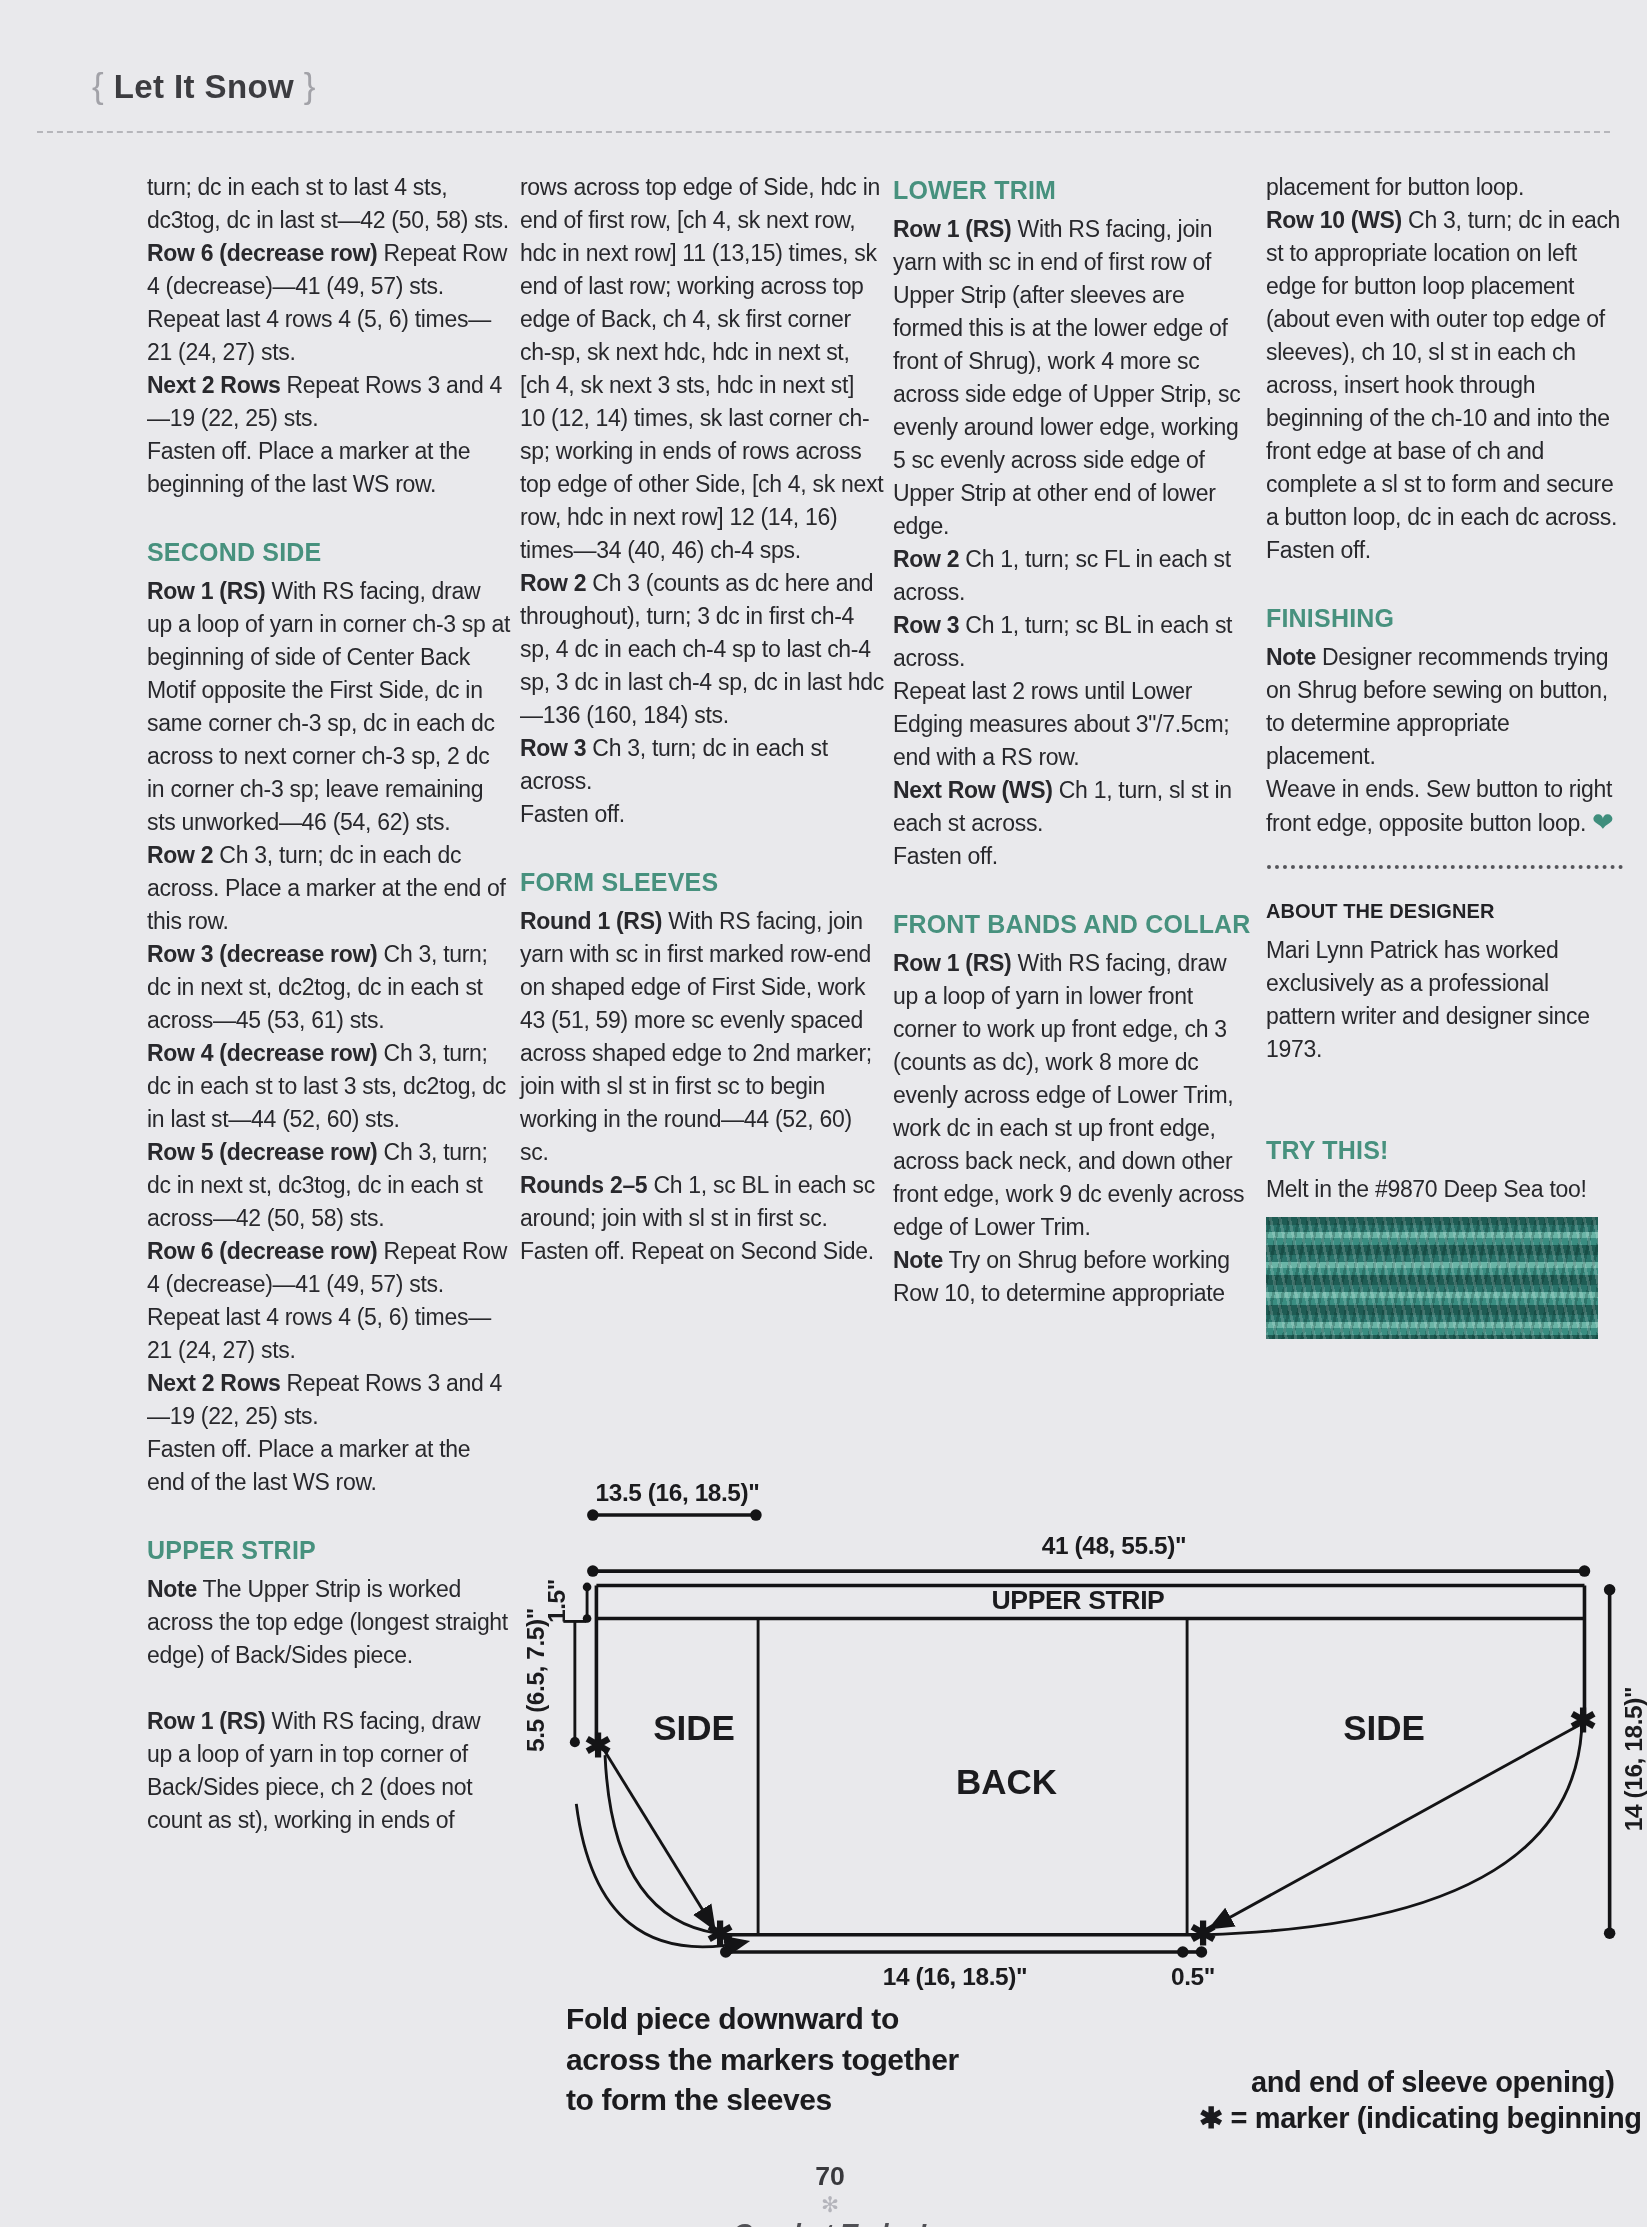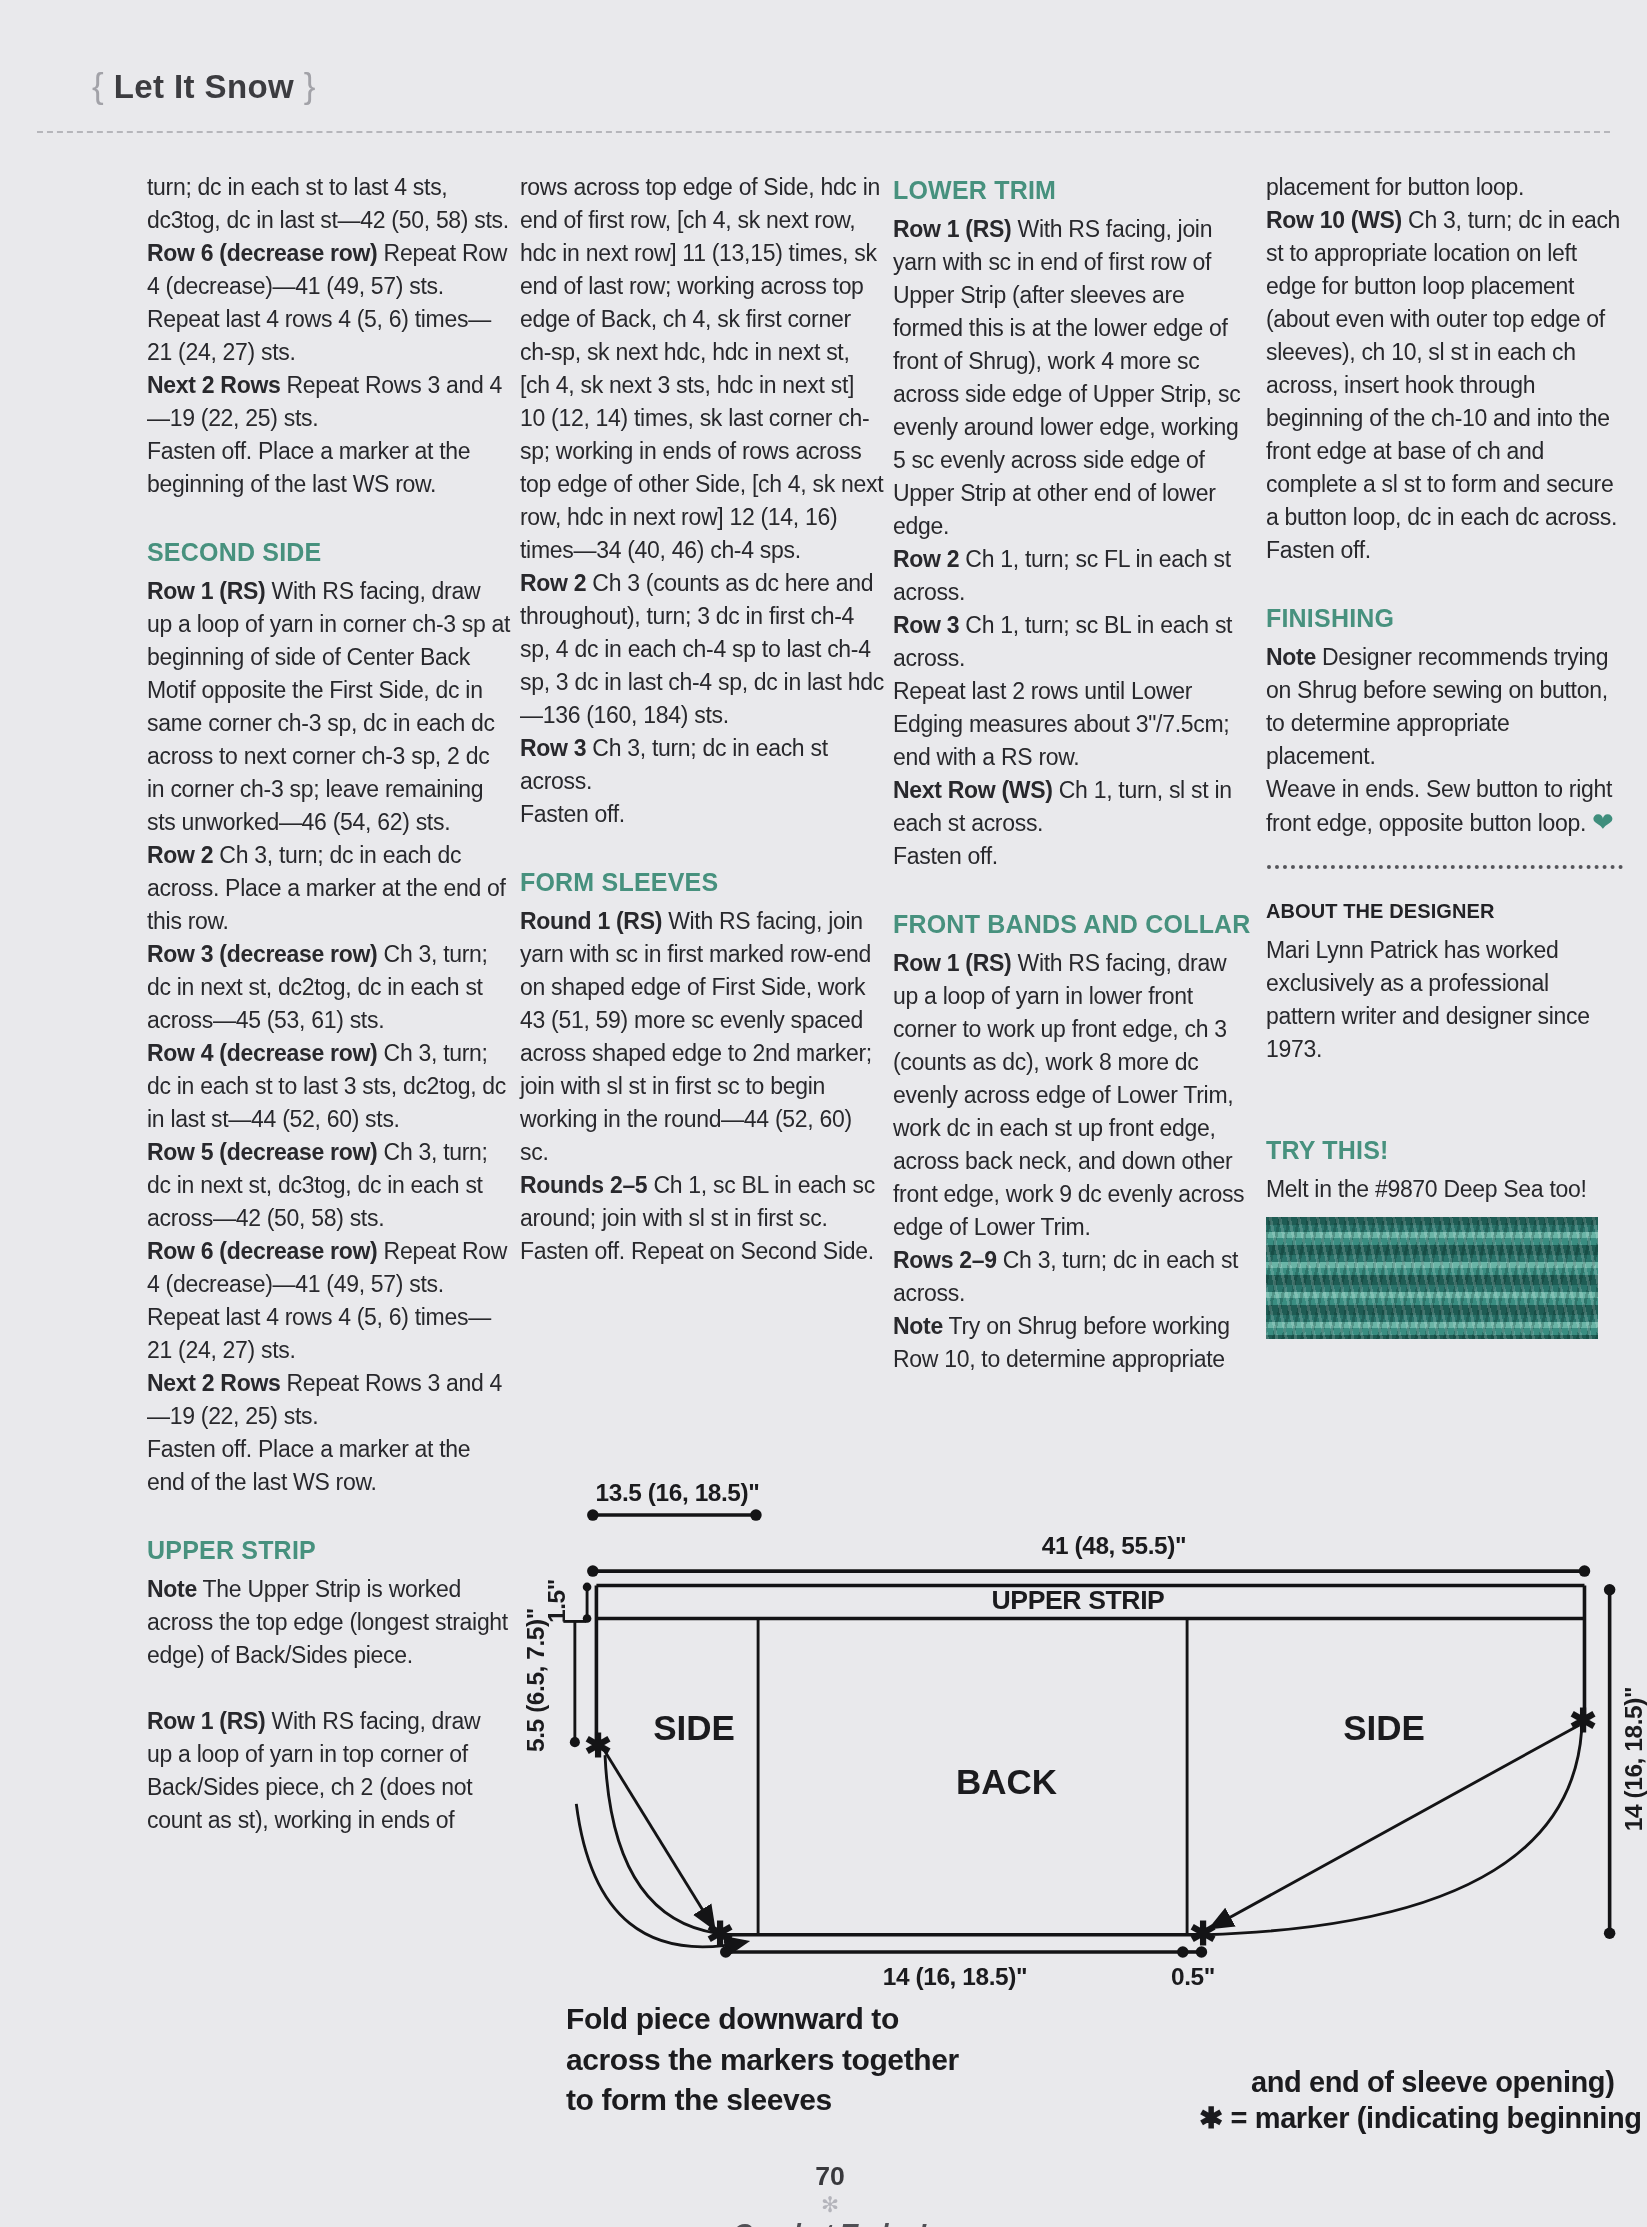--- a/index.html
+++ b/index.html
@@ -107,21 +107,20 @@
       <div class="col c2">
         <div class="heading first">LOWER TRIM</div>
         <p class="para"><b>Row 1 (RS)</b><span> With RS facing, join yarn with sc in end of first row of Upper Strip (after sleeves are formed this is at the lower edge of front of Shrug), work 4 more sc across side edge of Upper Strip, sc evenly around lower edge, working 5 sc evenly across side edge of Upper Strip at other end of lower edge.</span></p>
         <p class="para"><b>Row 2</b><span> Ch 1, turn; sc FL in each st across.</span></p>
         <p class="para"><b>Row 3</b><span> Ch 1, turn; sc BL in each st across.</span></p>
         <p class="para"><span>Repeat last 2 rows until Lower Edging measures about 3"/7.5cm; end with a RS row.</span></p>
         <p class="para"><b>Next Row (WS)</b><span> Ch 1, turn, sl st in each st across.</span></p>
         <p class="para"><span>Fasten off.</span></p>
         <div class="heading">FRONT BANDS AND COLLAR</div>
         <p class="para"><b>Row 1 (RS)</b><span> With RS facing, draw up a loop of yarn in lower front corner to work up front edge, ch 3 (counts as dc), work 8 more dc evenly across edge of Lower Trim, work dc in each st up front edge, across back neck, and down other front edge, work 9 dc evenly across edge of Lower Trim.</span></p>
-        <p class="para"><b>Rows 2–9</b><span> Ch 3, turn; dc in each st across.</span></p>
         <p class="para"><b>Note</b><span> Try on Shrug before working Row 10, to determine appropriate</span></p>
       </div>
       <div class="col c3">
         <p class="para"><span>placement for button loop.</span></p>
         <p class="para"><b>Row 10 (WS)</b><span> Ch 3, turn; dc in each st to appropriate location on left edge for button loop placement (about even with outer top edge of sleeves), ch 10, sl st in each ch across, insert hook through beginning of the ch-10 and into the front edge at base of ch and complete a sl st to form and secure a button loop, dc in each dc across.</span></p>
         <p class="para"><span>Fasten off.</span></p>
         <div class="heading">FINISHING</div>
         <p class="para"><b>Note</b><span> Designer recommends trying on Shrug before sewing on button, to determine appropriate placement.</span></p>
         <p class="para"><span>Weave in ends. Sew button to right front edge, opposite button loop. </span><span class="heart">❤</span></p>
         <div class="dots"></div>

